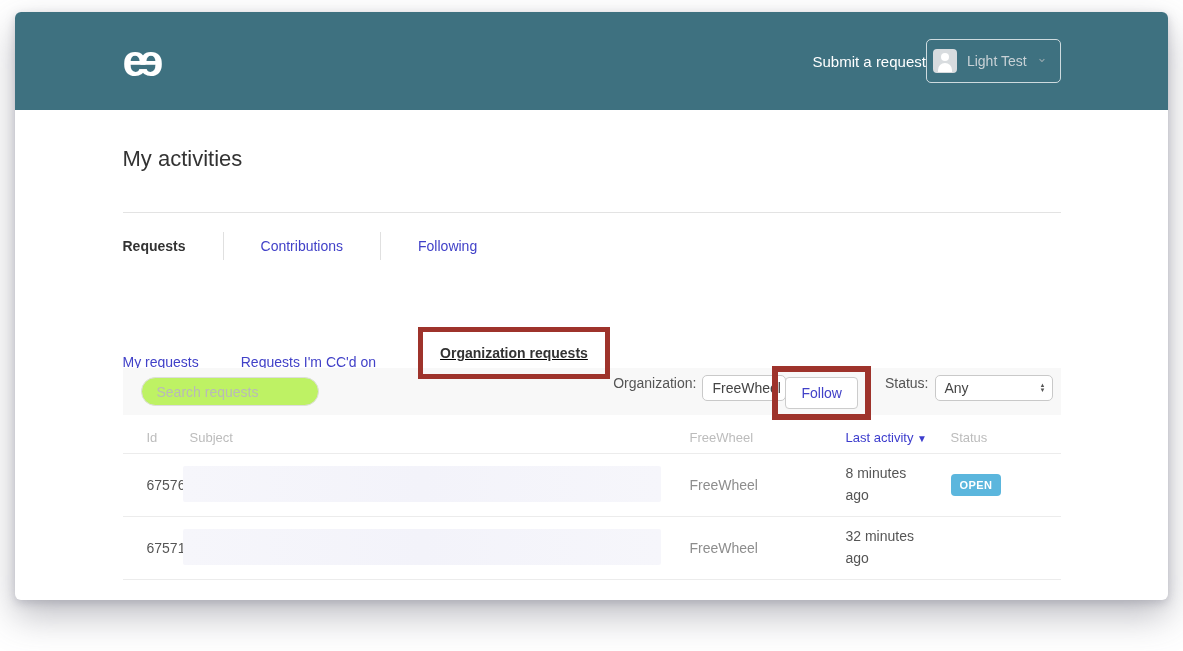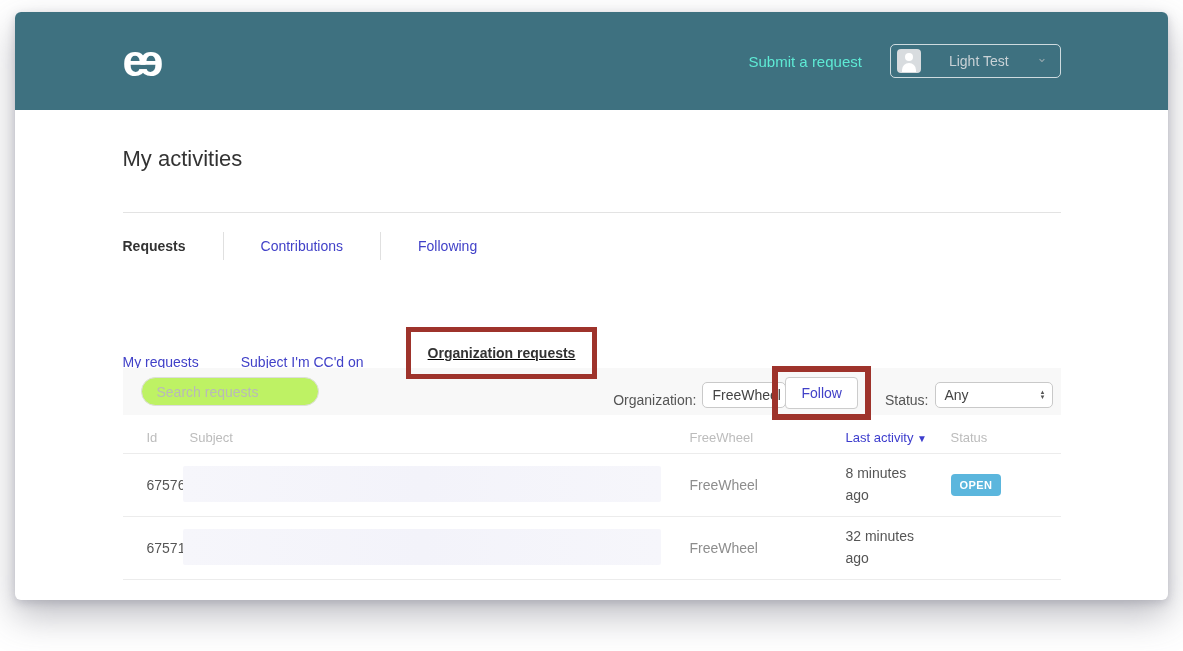--- a/index.html
+++ b/index.html
@@ -10,25 +10,25 @@
     background:#fff; border-radius:6px; overflow:hidden;
     box-shadow:0 16px 36px rgba(110,110,125,0.45), 0 3px 10px rgba(130,130,145,0.35);
   }
 
   
   .topbar { height:98px; background:#3e7180; }
   .topbar-inner { width:938px; height:100%; margin:0 auto; display:flex; align-items:center; }
   .brand { color:#fff; font-weight:bold; font-size:44px; letter-spacing:-4px; line-height:1; display:flex; cursor:pointer; }
   .brand .flip { display:inline-block; transform:scaleX(-1); }
   .topbar-right { margin-left:auto; display:flex; align-items:center; }
-  .submit-link { color:#5eead4; font-size:15px; text-decoration:none; cursor:pointer; }
+  .submit-link { color:#ffffff; font-size:15px; text-decoration:none; cursor:pointer; }
   .user-btn {
-    margin-left:28px; display:flex; align-items:center; gap:28px;
+    display:flex; align-items:center; gap:10px;
     border:1px solid rgba(255,255,255,0.75); border-radius:5px;
-    padding:5px 12px 5px 6px; height:34px; cursor:pointer; background:transparent;
+    padding:5px 12px 5px 6px; height:44px; cursor:pointer; background:transparent;
   }
   .avatar { width:24px; height:24px; border-radius:4px; background:#d8dcdf; position:relative; overflow:hidden; }
   .avatar .head { position:absolute; left:8px; top:4px; width:8px; height:8px; border-radius:50%; background:#fff; }
   .avatar .body { position:absolute; left:5px; top:14px; width:14px; height:9px; border-radius:7px 7px 0 0; background:#fff; }
   .user-name { color:#c9d2d6; font-size:14px; }
   .chev { color:#93a6ac; font-size:13px; line-height:0.5; margin-top:-6px; }
 
   
   .content { width:938px; margin:0 auto; }
   .page-title { margin-top:36px; font-size:22px; font-weight:400; color:#333; }
@@ -49,21 +49,21 @@
   }
   .annot-subtab .subtab.active { color:#333; font-weight:bold; cursor:default; }
 
   
   .filterbar { margin-top:6px; height:47px; background:#f8f8f8; display:flex; align-items:center; padding:0 8px 0 18px; position:relative; }
   .search-pill {
     width:178px; height:29px; border:1px solid #ddd; border-radius:15px; background:#bef264;
     padding:0 15px; font-size:14px; color:#555; outline:none; font-family:"Liberation Sans", sans-serif;
   }
   .search-pill::placeholder { color:#b9b9b9; }
-  .filter-right { margin-left:auto; display:flex; align-items:flex-end; }
+  .filter-right { margin-left:auto; display:flex; align-items:flex-start; }
   .f-label { color:#555; font-size:14px; margin-right:6px; }
   .fake-select {
     display:flex; align-items:center; background:#fff; border:1px solid #c9c9c9; border-radius:5px;
     height:26px; padding:0 6px 0 9px; font-size:14px; color:#444; cursor:pointer;
   }
   .spinner { display:flex; flex-direction:column; align-items:center; margin-left:8px; color:#555; }
   .spinner span { font-size:6px; line-height:5px; }
   .org-select { width:84px; }
   .org-select .sel-val { white-space:nowrap; }
   .status-select { width:118px; }
@@ -130,21 +130,21 @@
     <div class="tabs">
       <span class="tab active">Requests</span>
       <span class="tab-sep"></span>
       <a class="tab link">Contributions</a>
       <span class="tab-sep"></span>
       <a class="tab link">Following</a>
     </div>
 
     <div class="subtabs">
       <a class="subtab link">My requests</a>
-      <a class="subtab link">Subject I'm CC'd on</a>
+      <a class="subtab link">Requests I'm CC'd on</a>
       <span class="annot-subtab">
         <span class="subtab active">Organization requests</span>
       </span>
     </div>
 
     <div class="filterbar">
       <input class="search-pill" type="text" placeholder="Search requests" style="">
       <div class="filter-right">
         <span class="f-label">Organization:</span>
         <div class="fake-select org-select">

